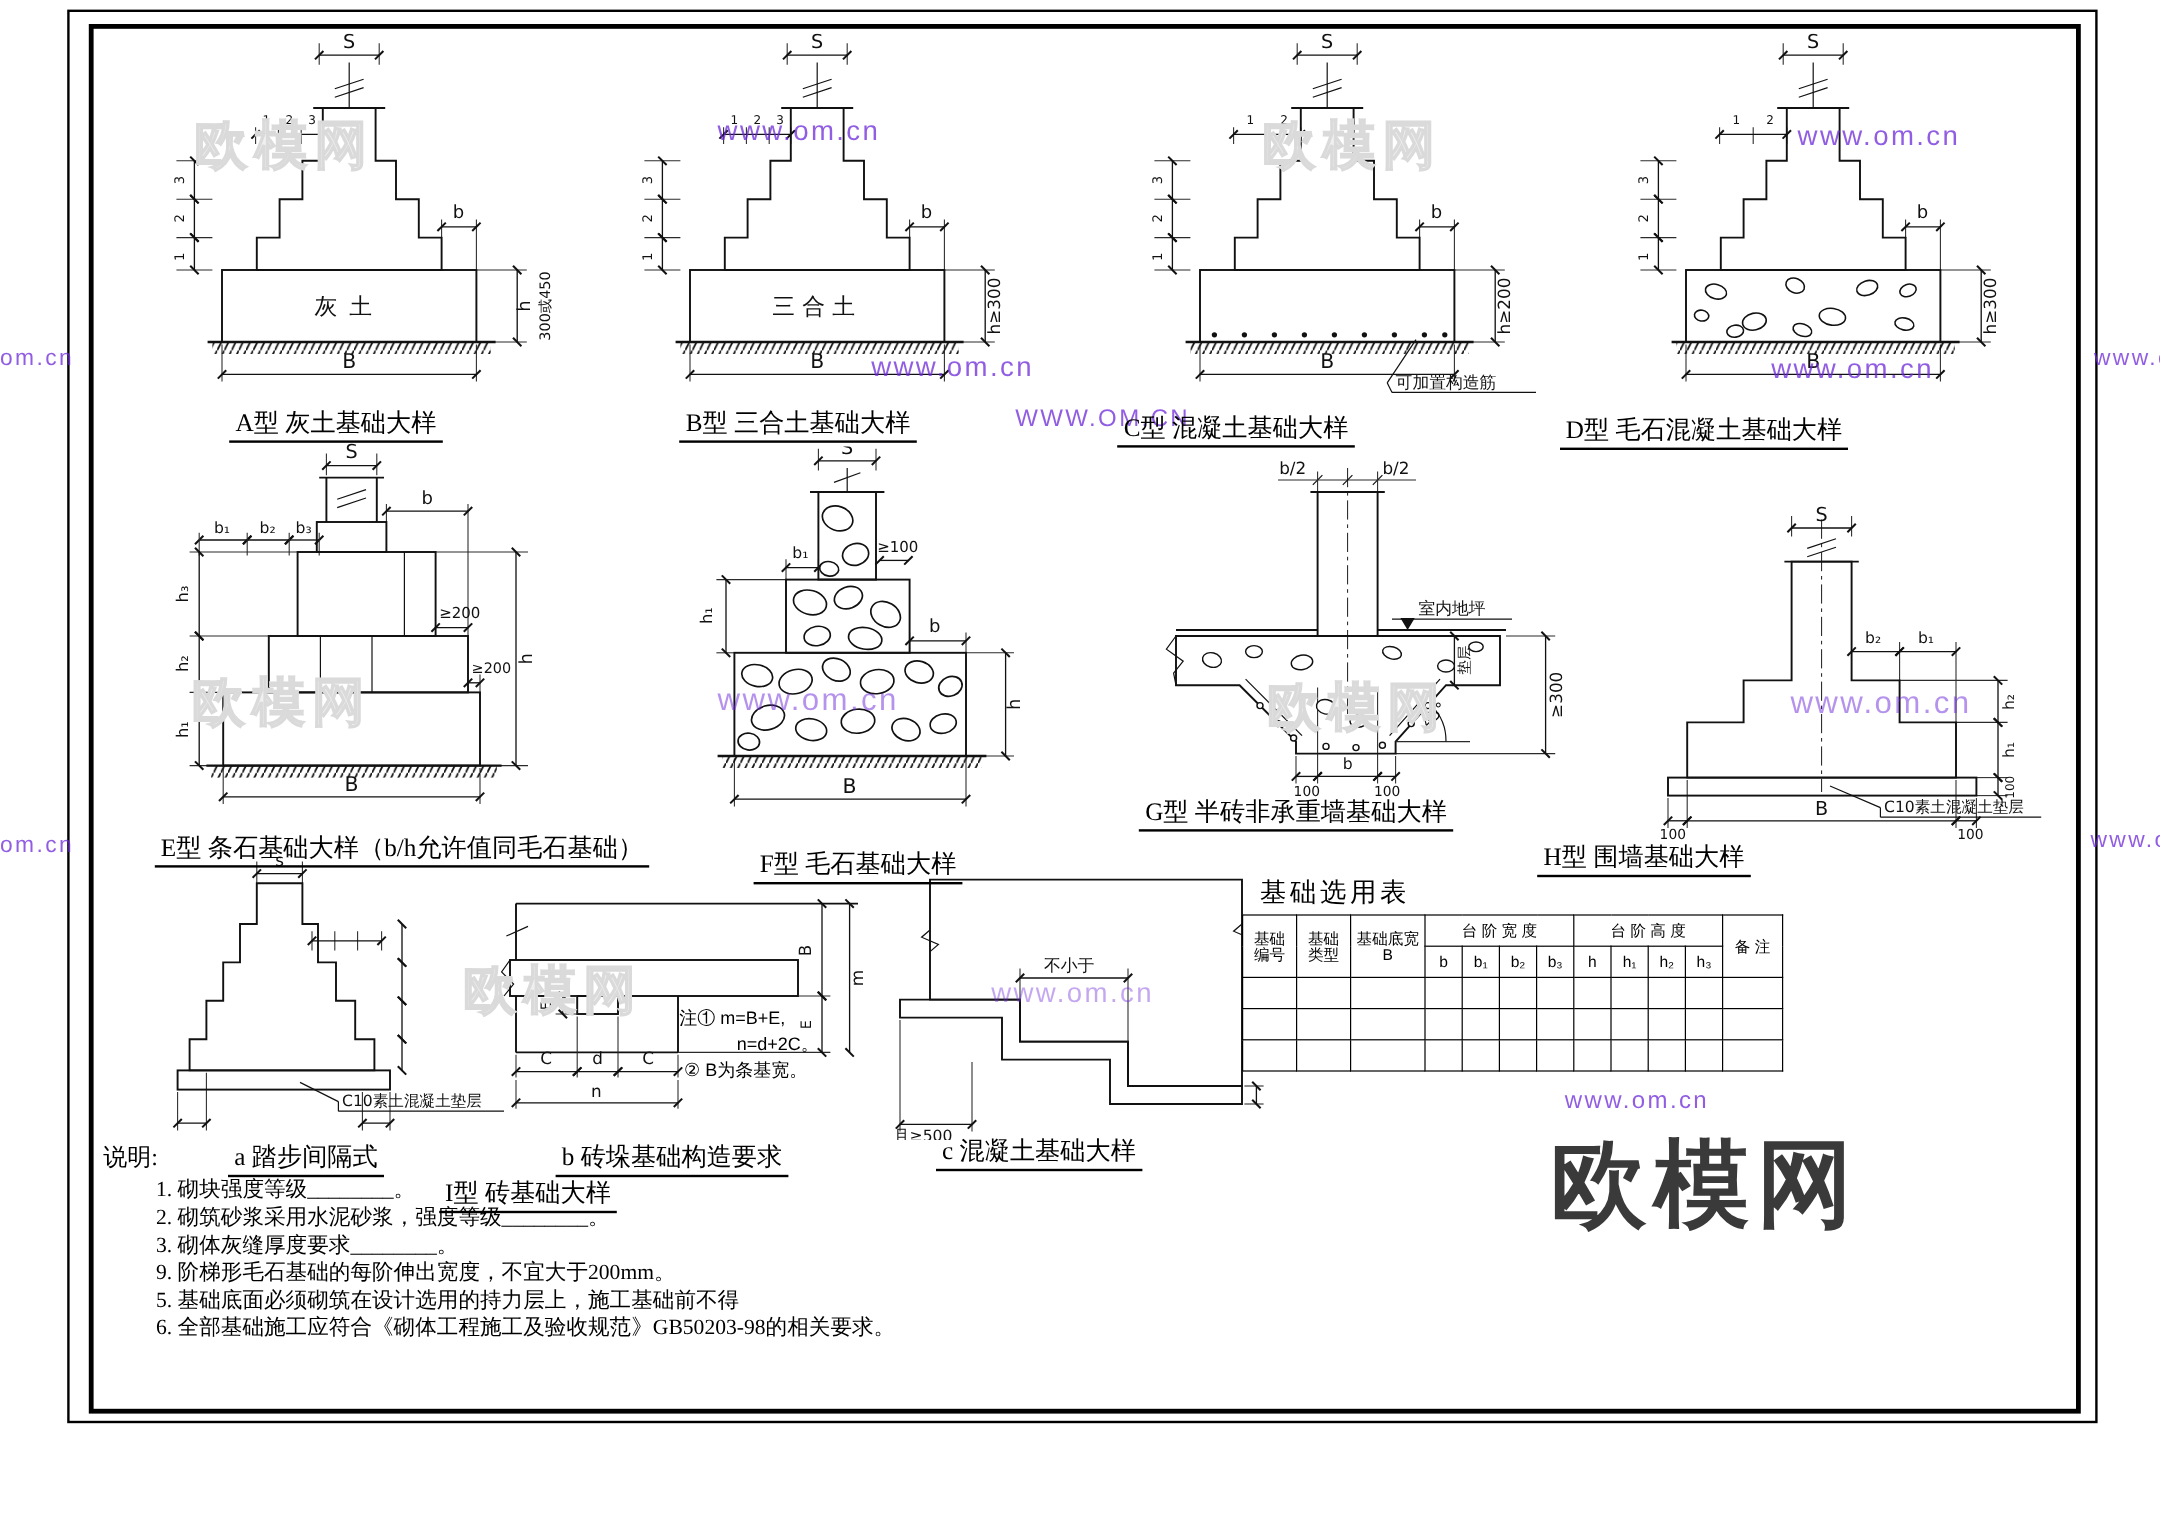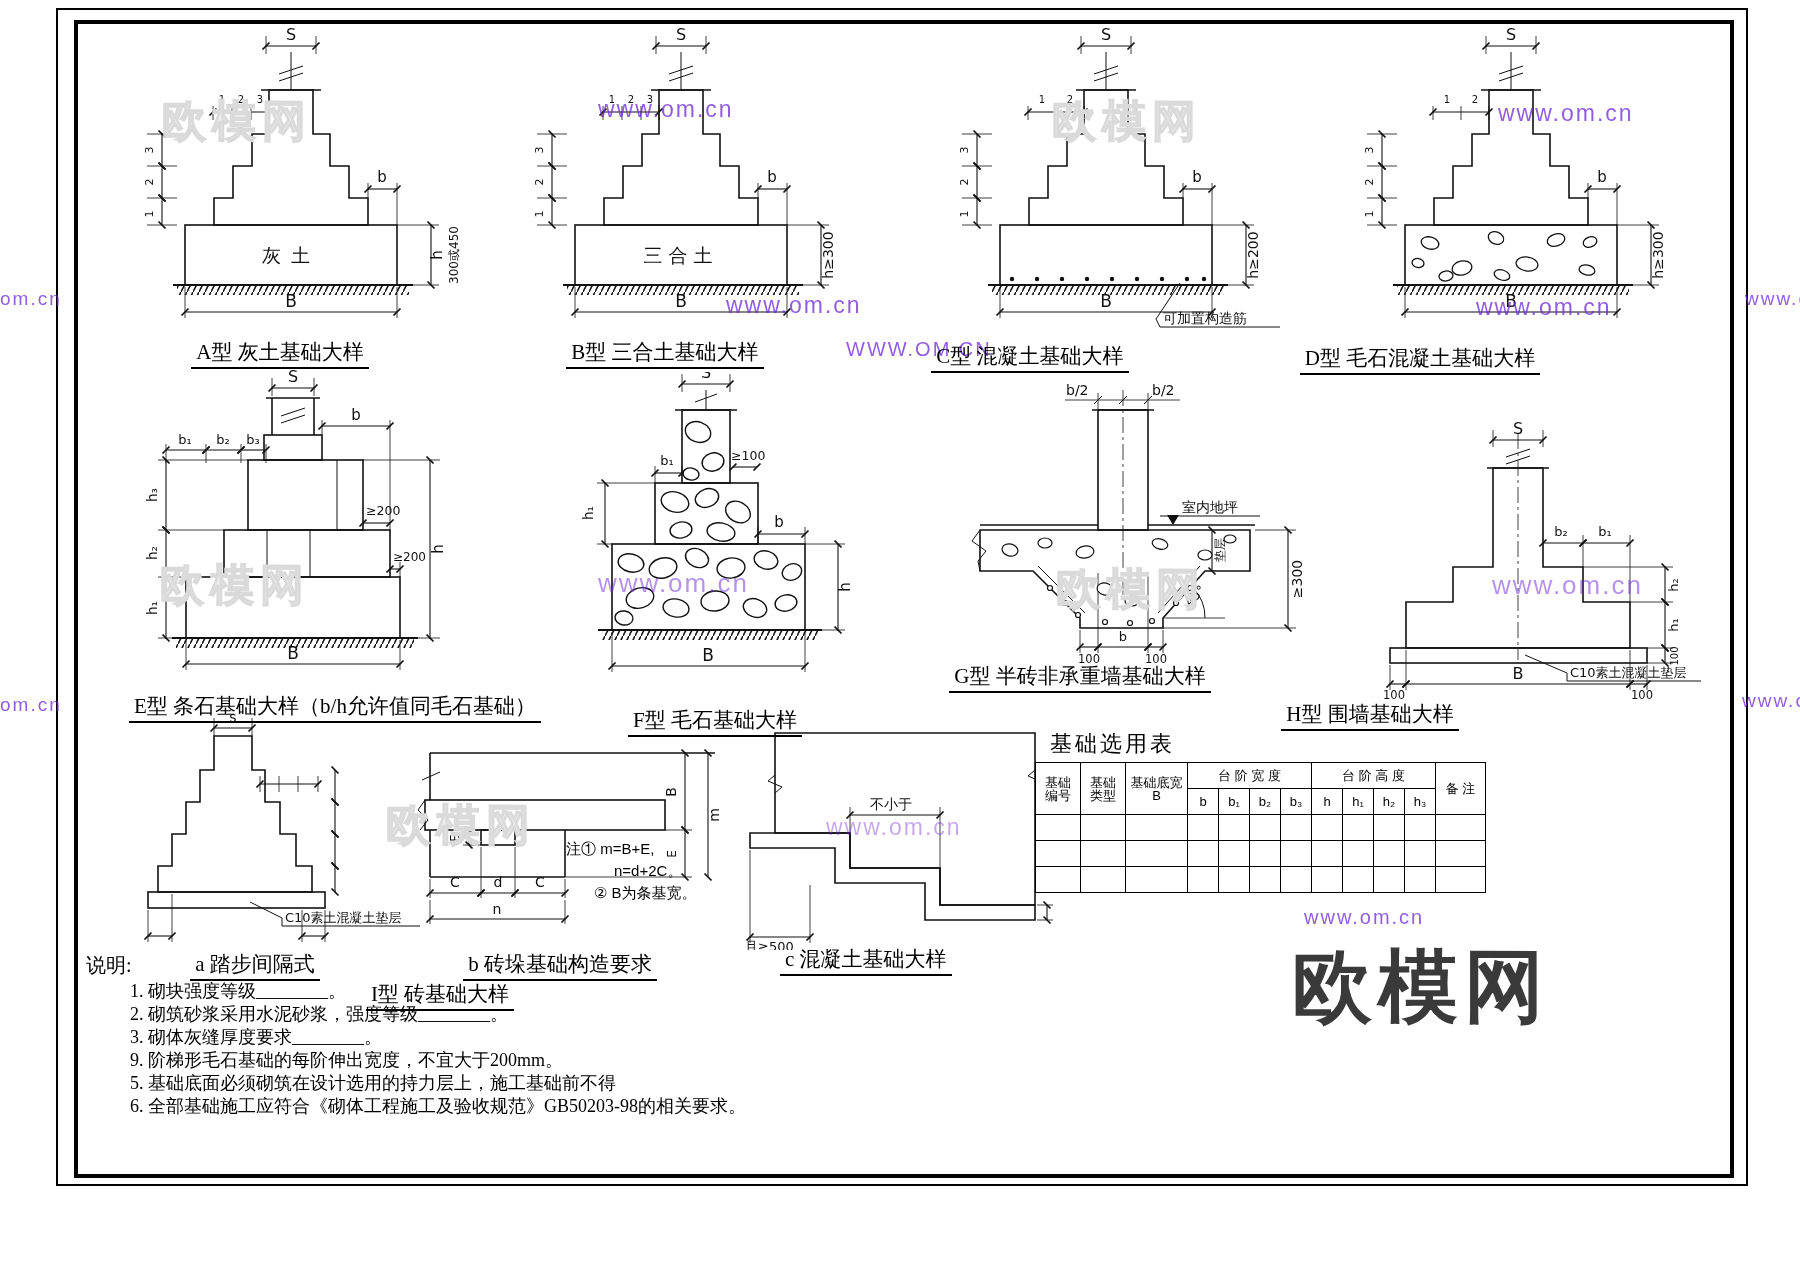--- a/index.html
+++ b/index.html
@@ -23,21 +23,21 @@
   .tbl-title{position:absolute;left:1050px;top:729px;font-size:22px;letter-spacing:3px;z-index:12;
              font-family:"Liberation Serif","DejaVu Serif",serif;color:#000;}
   .seltable{position:absolute;left:1035px;top:762px;border-collapse:collapse;z-index:12;background:#fff;}
   .seltable th,.seltable td{border:1.6px solid #000;font-size:13px;font-weight:400;text-align:center;
              padding:0;color:#000;}
   .seltable tr{height:26px;}
   .seltable .two span{display:block;line-height:13px;}
   .zhu{position:absolute;left:566px;top:838px;font-size:15px;line-height:22px;z-index:11;
        font-family:Liberation Sans, sans-serif;color:#000;}
   .zhu .z2{padding-left:48px;}
-  .zhu .z3{padding-left:28px;}
+  .zhu .z3{padding-left:4px;}
   .notes{position:absolute;left:86px;top:954px;z-index:10;font-size:18px;line-height:23px;color:#000;
          font-family:"Liberation Serif","DejaVu Serif",serif;}
   .notes .nt{font-size:20px;margin-bottom:3px;}
   .notes .ln{padding-left:44px;}
   .notes .ln2{padding-left:22px;}
   .bigtitle{position:absolute;left:414px;top:948px;font-size:94px;font-weight:900;letter-spacing:3px;
             color:#2d2d2d;z-index:60;white-space:nowrap;}
   .logo-big{position:absolute;left:1292px;top:934px;font-size:80px;font-weight:900;color:#3a3a3a;
             letter-spacing:6px;z-index:70;}
 </style>

